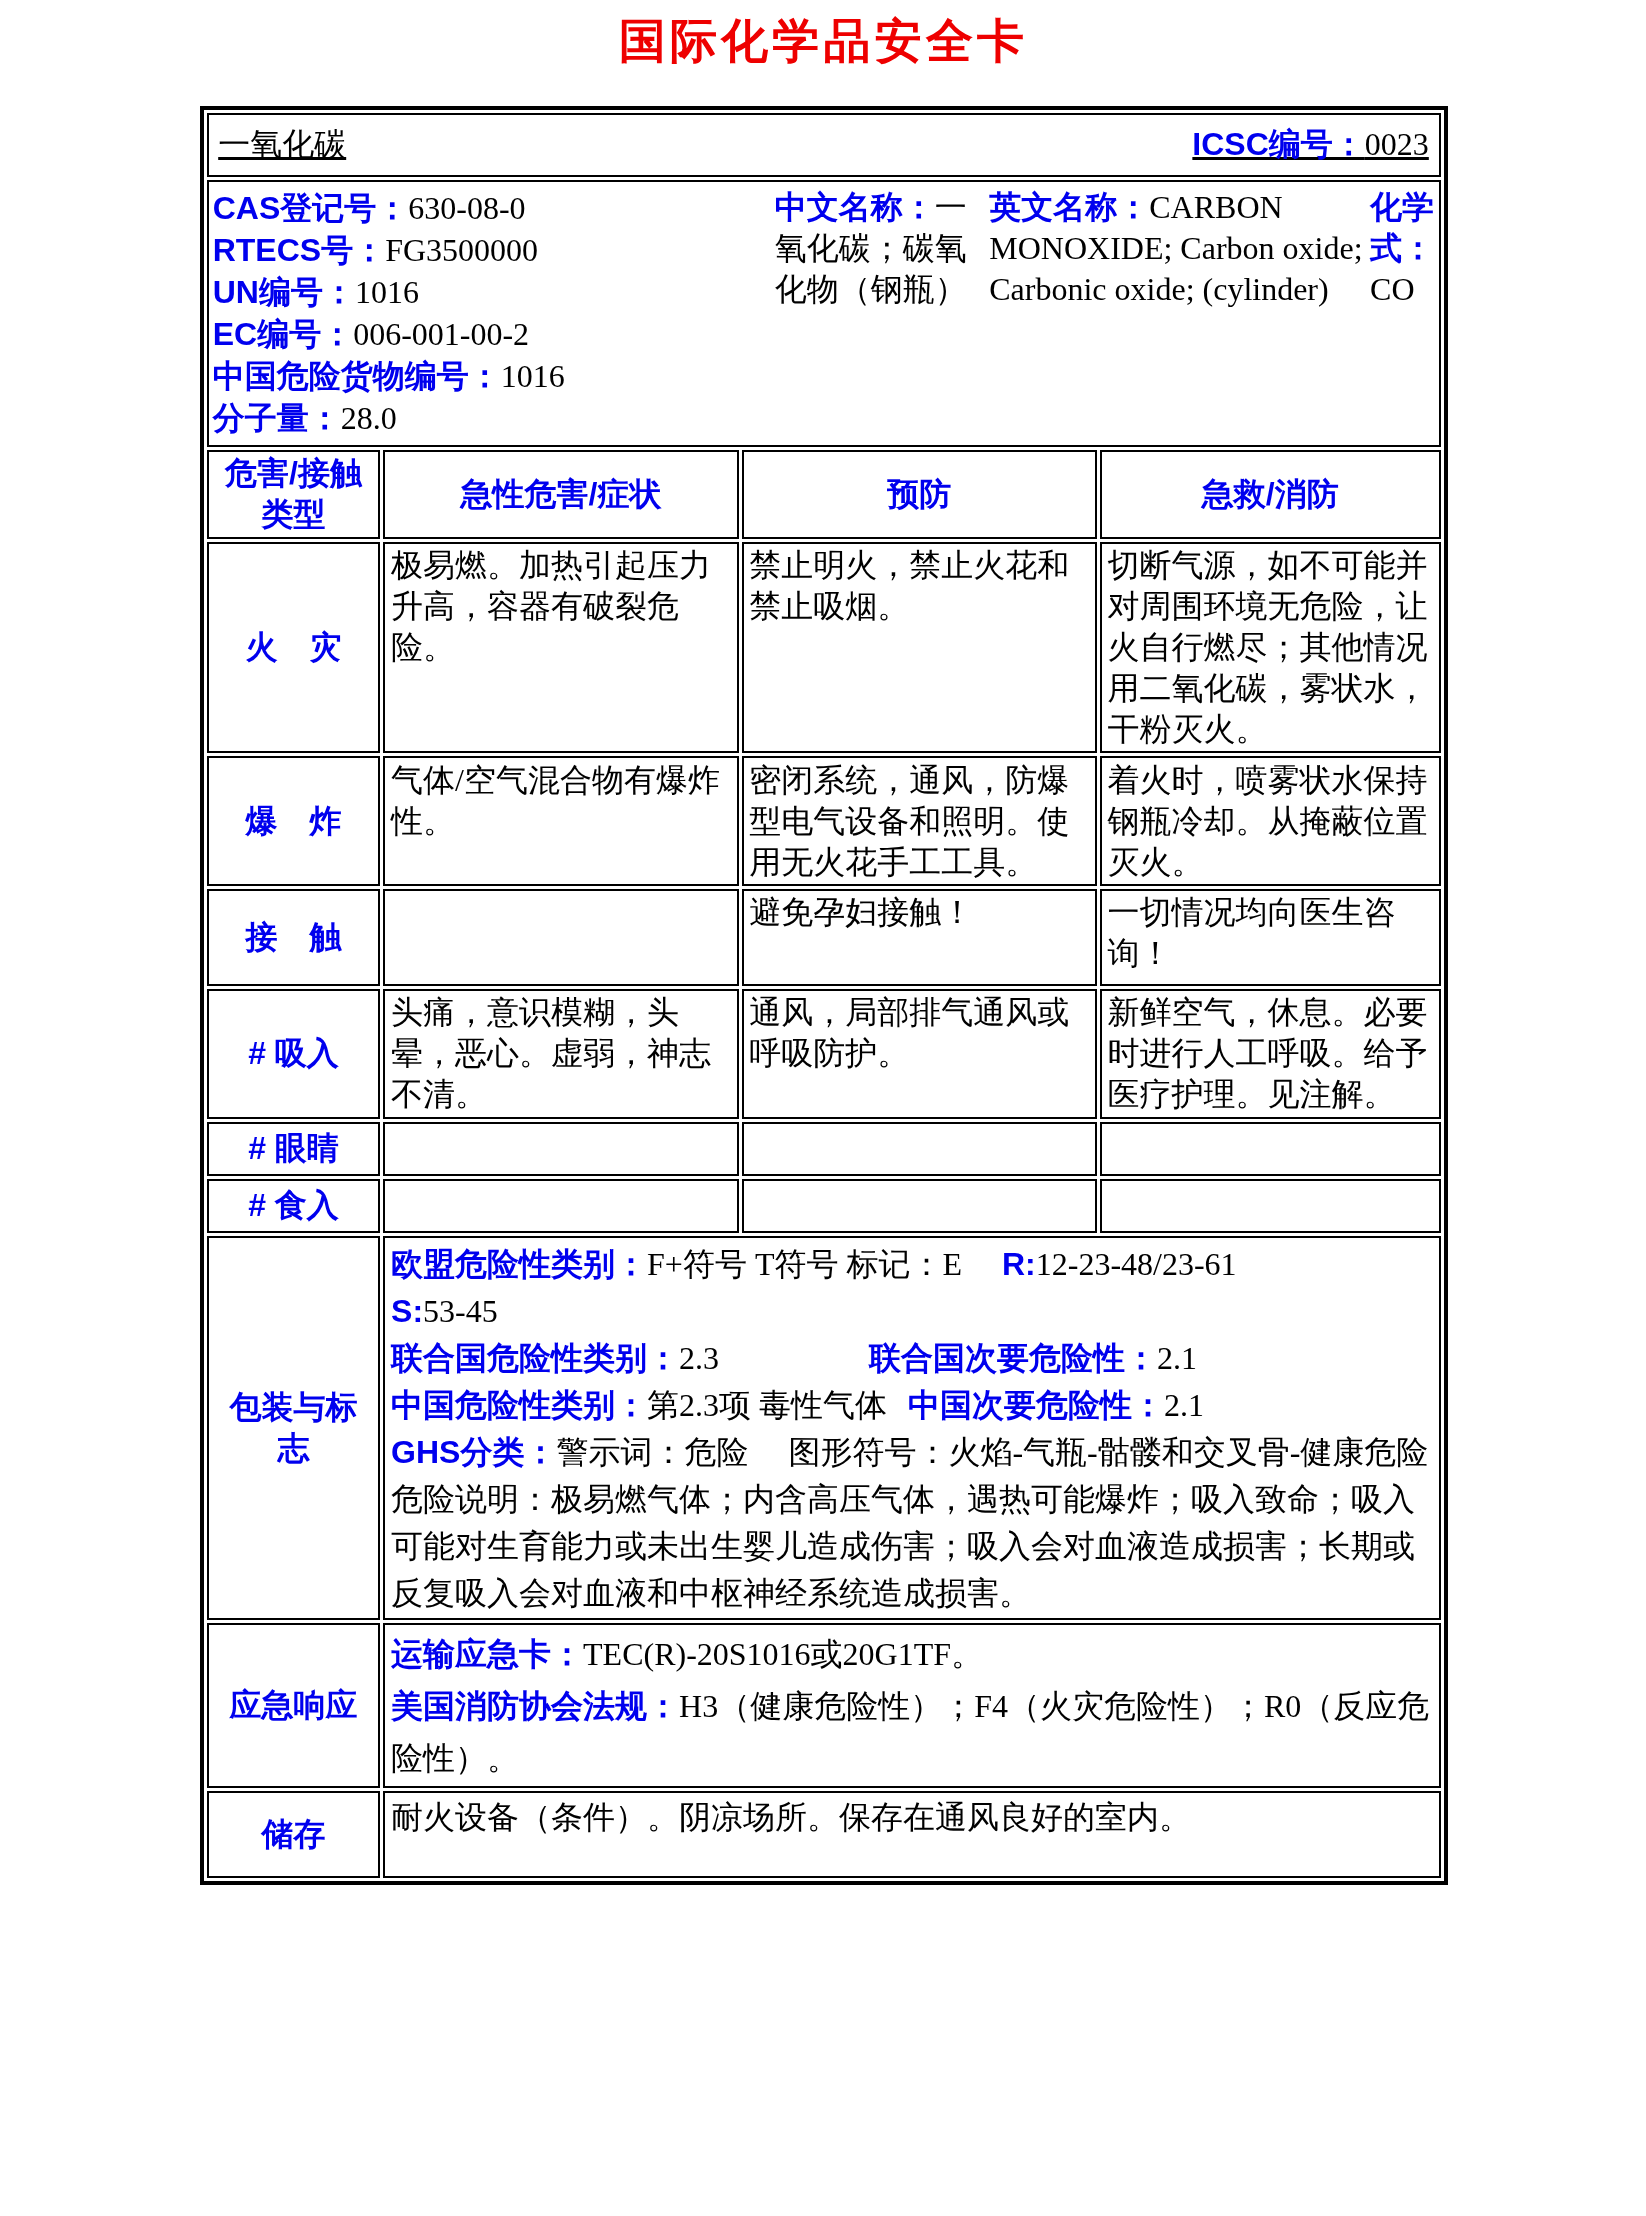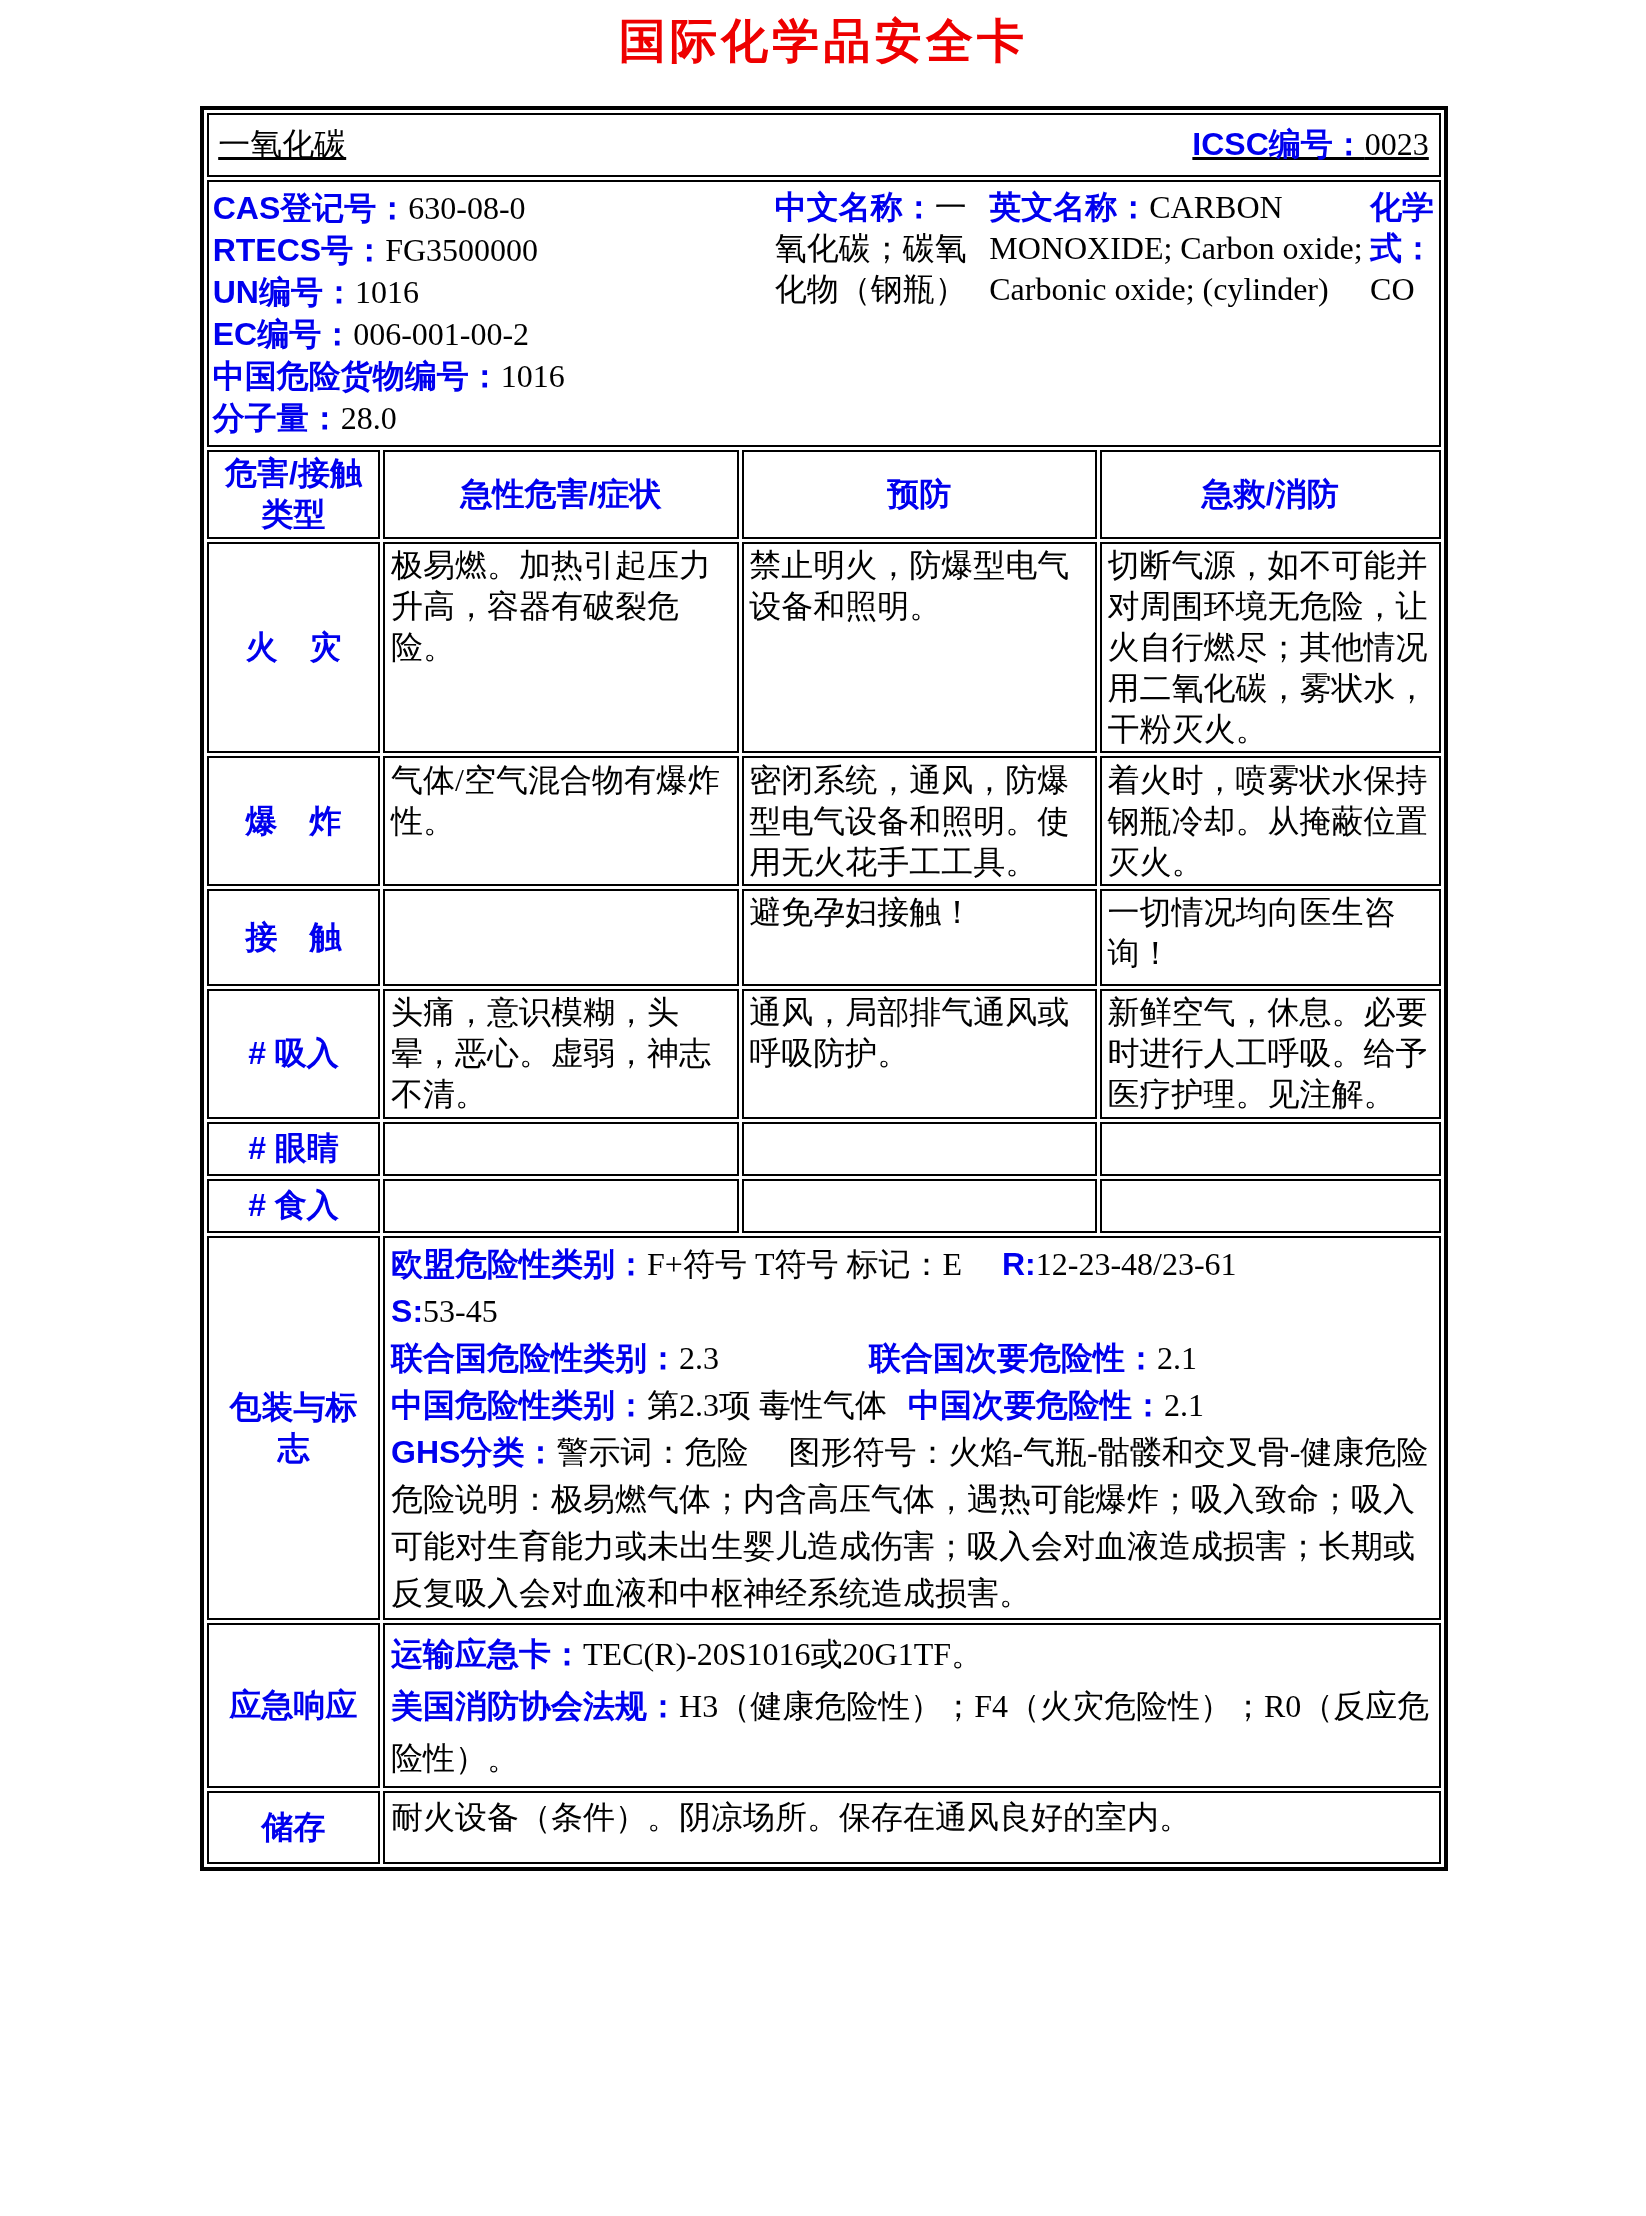--- a/index.html
+++ b/index.html
@@ -64,21 +64,21 @@
     text-align:center;vertical-align:middle;height:89px;
   }
   td.rowlbl{
     text-align:center;vertical-align:middle;
   }
   tr.r-empty td{height:54px;}
   tr.r-touch td{height:97px;}
   td.spill-cell{line-height:1.62;height:104px;padding-top:4.2px;}
   td.pack-cell{line-height:1.47;height:369px;padding-top:2.8px;}
   td.resp-cell{line-height:1.62;height:156px;padding-top:4.2px;}
-  td.store-cell{height:73px;padding-top:4.2px;}
+  td.store-cell{height:87px;padding-top:4.2px;}
   .gap-lg{margin-left:150px;}
   .gap-md{margin-left:40px;}
   .gap-sm{margin-left:21px;}
 </style>
 </head>
 <body>
 
 <div class="page-title">国际化学品安全卡</div>
 
 <table class="card">
@@ -124,21 +124,21 @@
   <tr>
     <td class="th"><span class="lbl">危害/接触类型</span></td>
     <td class="th"><span class="lbl">急性危害/症状</span></td>
     <td class="th"><span class="lbl">预防</span></td>
     <td class="th"><span class="lbl">急救/消防</span></td>
   </tr>
 
   <tr>
     <td class="rowlbl"><span class="lbl">火　灾</span></td>
     <td>极易燃。加热引起压力升高，容器有破裂危险。</td>
-    <td>禁止明火，防爆型电气设备和照明。</td>
+    <td>禁止明火，禁止火花和禁止吸烟。</td>
     <td>切断气源，如不可能并对周围环境无危险，让火自行燃尽；其他情况用二氧化碳，雾状水，干粉灭火。</td>
   </tr>
 
   <tr>
     <td class="rowlbl"><span class="lbl">爆　炸</span></td>
     <td>气体/空气混合物有爆炸性。</td>
     <td>密闭系统，通风，防爆型电气设备和照明。使用无火花手工工具。</td>
     <td>着火时，喷雾状水保持钢瓶冷却。从掩蔽位置灭火。</td>
   </tr>
 

